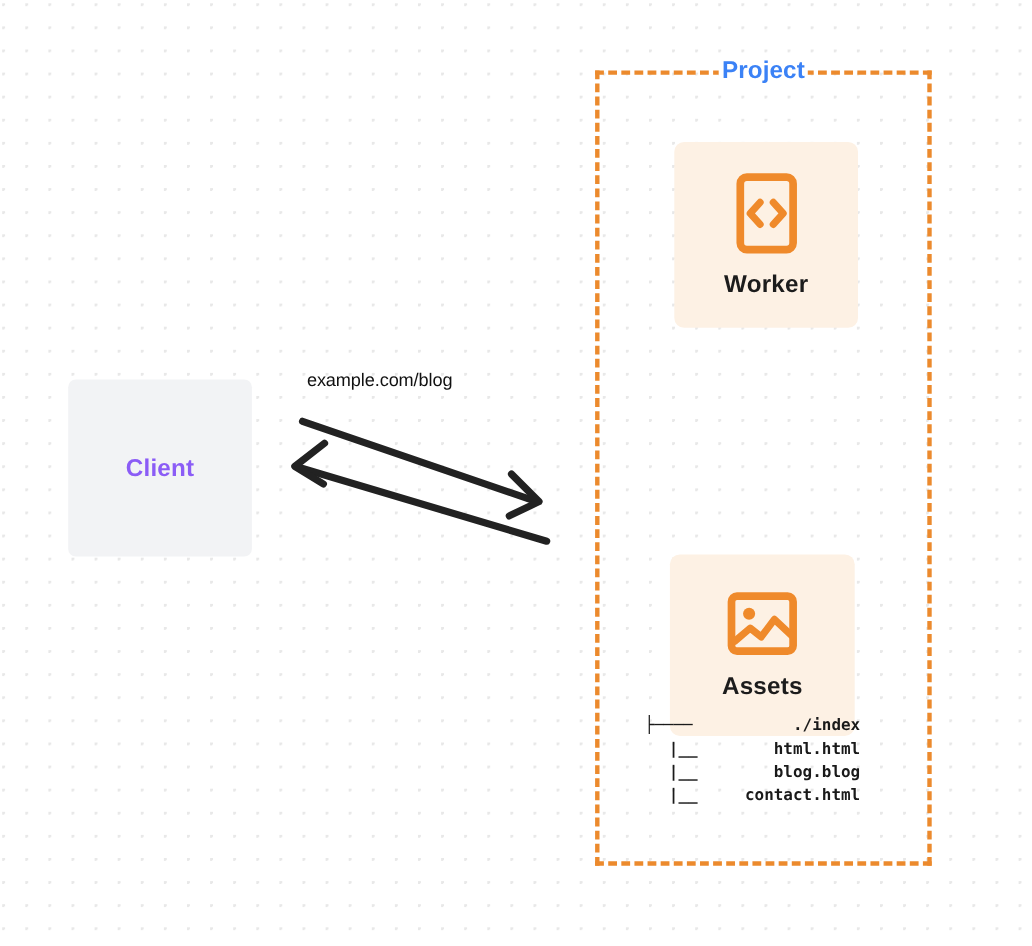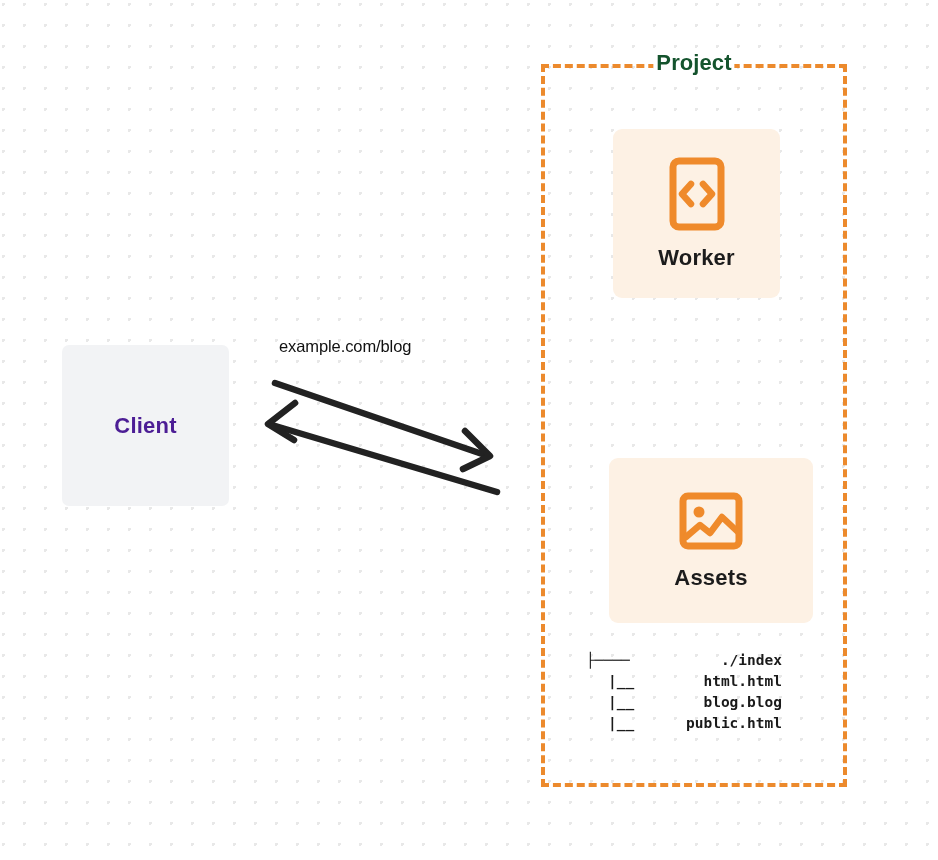--- a/index.html
+++ b/index.html
@@ -33,21 +33,21 @@
     height: 161px;
     background: #f2f3f5;
     border-radius: 7px;
     display: flex;
     align-items: center;
     justify-content: center;
   }
   .client-label {
     font-size: 22px;
     font-weight: bold;
-    color: #4c1d95;
+    color: #8b5cf6;
     letter-spacing: 0.2px;
   }
 
   
   .arrows {
     position: absolute;
     left: 250px;
     top: 330px;
     width: 270px;
     height: 190px;
@@ -76,21 +76,21 @@
   }
   .project-title {
     position: absolute;
     left: 50%;
     top: -4px;
     transform: translate(-50%, -52%);
     background: #ffffff;
     padding: 0 3px;
     font-size: 22px;
     font-weight: bold;
-    color: #14532d;
+    color: #3b82f6;
     letter-spacing: 0.1px;
     white-space: nowrap;
   }
 
   
   .card {
     position: absolute;
     background: #fdf1e4;
     border-radius: 9px;
     display: flex;
@@ -100,22 +100,22 @@
   }
   .card-worker {
     left: 613px;
     top: 129px;
     width: 167px;
     height: 169px;
     text-align: center;
   }
   .card-assets {
     left: 609px;
-    top: 458px;
-    width: 204px;
+    top: 504px;
+    width: 168px;
     height: 165px;
   }
   .card-icon {
     display: block;
     margin-bottom: 14px;
   }
   .card-label {
     font-size: 22px;
     font-weight: bold;
     color: #1c1c1c;
@@ -209,17 +209,17 @@
     <div class="tree-row tree-row-child">
       <span class="tree-branch">|__</span>
       <span class="tree-name">html.html</span>
     </div>
     <div class="tree-row tree-row-child">
       <span class="tree-branch">|__</span>
       <span class="tree-name">blog.blog</span>
     </div>
     <div class="tree-row tree-row-child">
       <span class="tree-branch">|__</span>
-      <span class="tree-name">public.html</span>
+      <span class="tree-name">contact.html</span>
     </div>
   </div>
 
 </div>
 
 </body></html>

